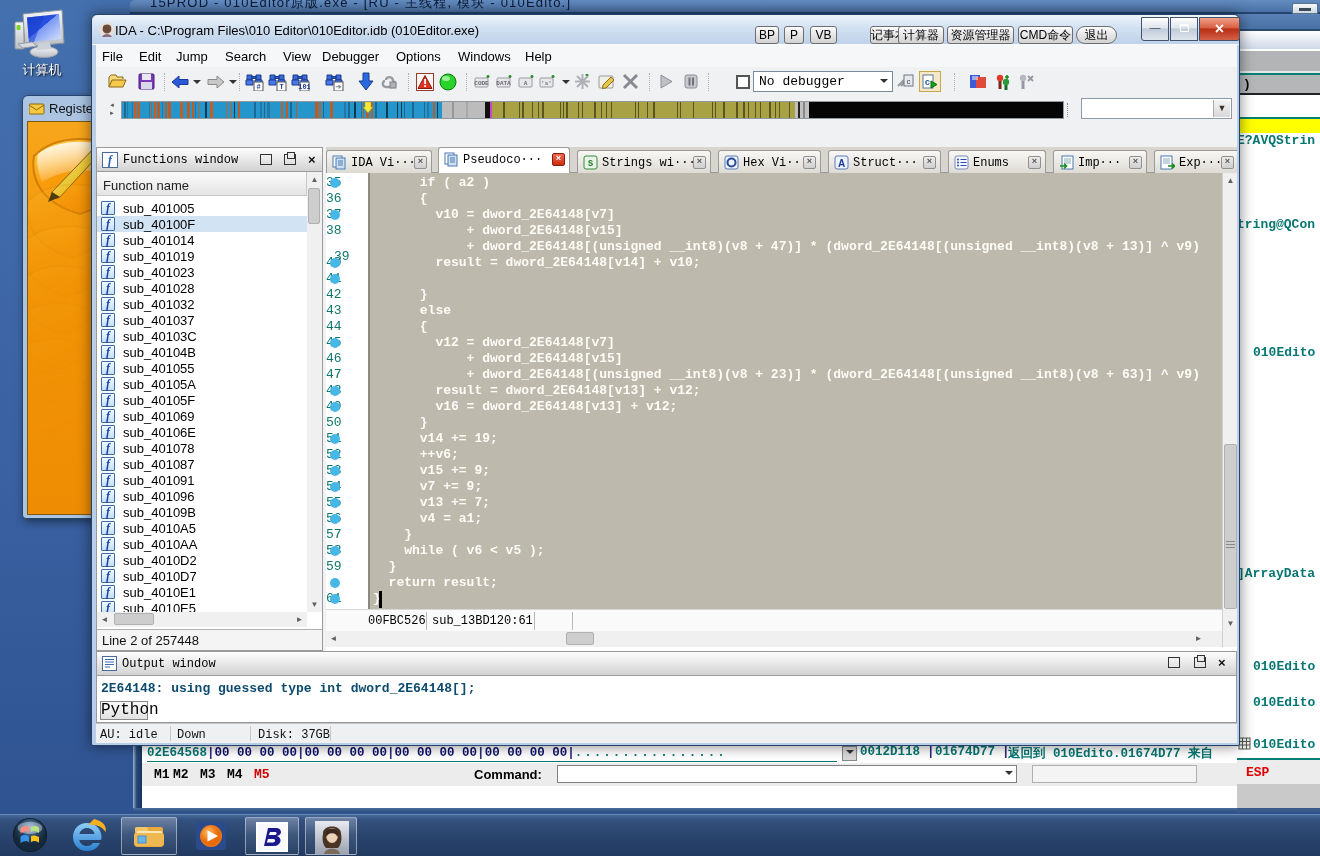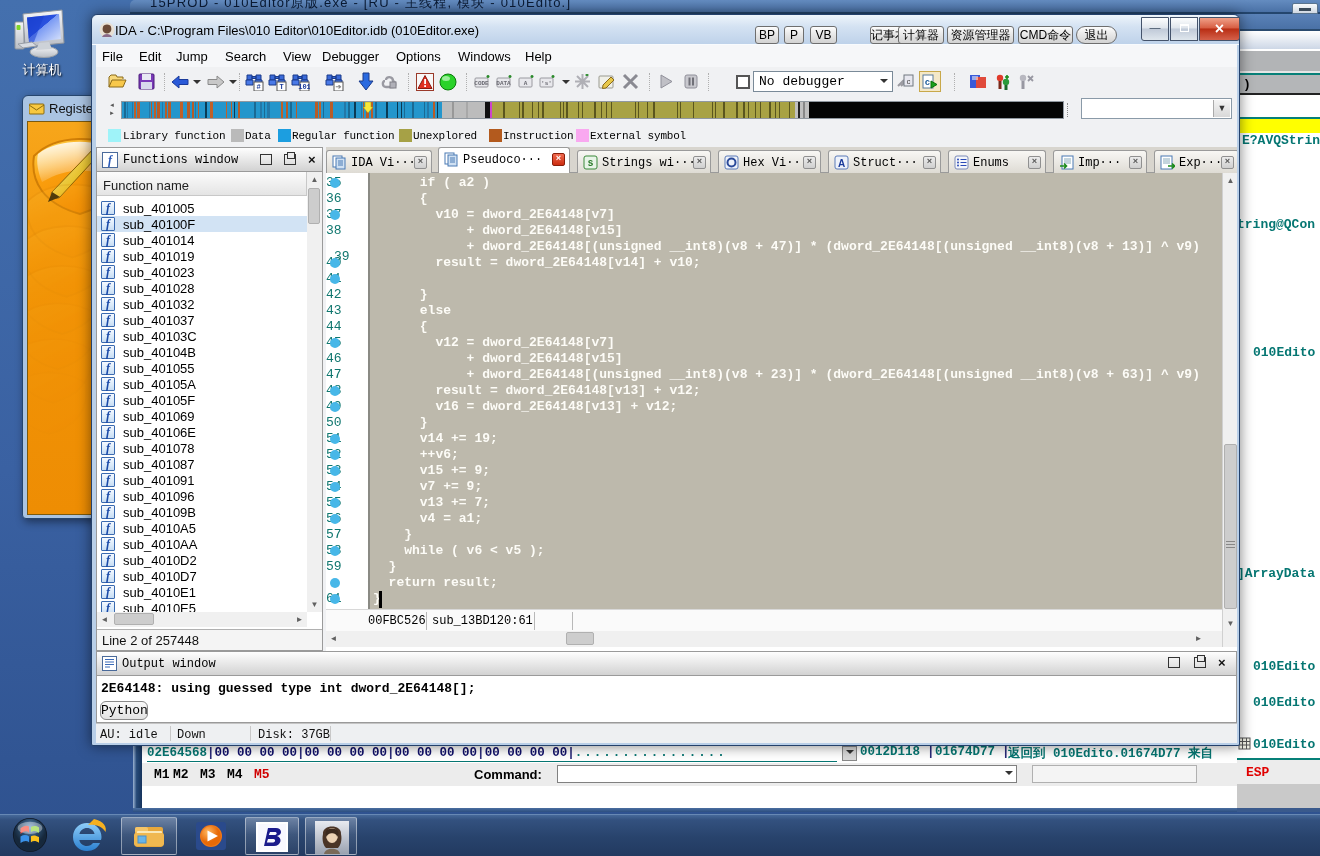--- a/index.html
+++ b/index.html
@@ -77,22 +77,22 @@
 #codearea{position:absolute;left:42px;top:0;width:854px;height:436px;background:#bdb9ac;border-left:2px solid #8a8a84;overflow:hidden;font-family:"Liberation Mono",monospace;font-weight:bold;font-size:13px;color:#fdfcf7;}
 .cl{position:absolute;left:3px;height:16px;line-height:16px;white-space:pre;}
 .ln{position:absolute;left:0;width:36px;height:16px;line-height:16px;text-align:left;font-family:"Liberation Mono",monospace;font-weight:normal;font-size:13px;color:#0f766e;}
 .dot{position:absolute;left:4px;width:10px;height:10px;border-radius:50%;background:#47b7e8;}
 #codevs{position:absolute;left:896px;top:0;width:15px;height:474px;background:#f0f0f0;border-left:1px solid #d0d0d0;}
 #crumb{position:absolute;left:0px;top:436px;width:896px;height:22px;background:#fafafa;border-top:1px solid #d8d8d8;font-family:"Liberation Mono",monospace;font-size:12px;color:#000;}
 #codehs{position:absolute;left:0;top:458px;width:896px;height:16px;background:#f0f0f0;}
 
 #outpanel{position:absolute;left:0px;top:606px;width:1141px;height:72px;background:#fff;border:1px solid #9a9a9a;}
 #outhead{position:absolute;left:0;top:0;width:100%;height:24px;}
-#outtxt{position:absolute;left:4px;top:29px;font-family:"Liberation Mono",monospace;font-weight:bold;font-size:13px;color:#000000;white-space:pre;}
-#pybtn{position:absolute;left:3px;top:49px;width:48px;height:19px;background:linear-gradient(180deg,#fafafa,#e2e2e2);border:1px solid #8a8a8a;border-radius:6px;font-family:"Liberation Mono",monospace;font-size:13px;color:#000;text-align:center;line-height:17px;}
+#outtxt{position:absolute;left:4px;top:29px;font-family:"Liberation Mono",monospace;font-weight:bold;font-size:13px;color:#0c4a6e;white-space:pre;}
+#pybtn{position:absolute;left:3px;top:49px;width:48px;height:19px;background:linear-gradient(180deg,#fafafa,#e2e2e2);border:1px solid #8a8a8a;border-radius:0;font-family:"Liberation Mono",monospace;font-size:16px;color:#000;text-align:center;line-height:17px;}
 #idastatus{position:absolute;left:0px;top:678px;width:1141px;height:20px;background:#eef0f2;border-top:1px solid #c4c4c4;font-family:"Liberation Mono",monospace;font-size:12px;color:#111;}
 #idastatus s{position:absolute;top:2px;bottom:2px;width:1px;background:#c8c8c8;text-decoration:none;}
 .scr-arr{position:absolute;width:15px;height:15px;background:#f0f0f0;color:#606060;font-size:8px;text-align:center;line-height:15px;}
 .thumb{position:absolute;background:#cdcdcd;border:1px solid #b0b0b0;border-radius:2px;}
 
 </style></head>
 <body>
 <div class="abs" id="ollytitle">
     <span style="letter-spacing:1.2px;">15PROD - 010Editor原版.exe - [RU - 主线程, 模块 - 010Edito.]</span>
   </div>
@@ -154,21 +154,21 @@
   <div class="rc" style="top:35px;height:2px;background:#fff;"></div>
   <div class="rc" style="top:37px;height:20px;background:#b2b4b6;"></div>
   <div class="rc" style="top:57px;height:2px;background:#e6e6e6;"></div>
   <div class="rc" style="top:59px;height:2px;background:#078078;"></div>
   <div class="rc" style="top:61px;height:18px;background:#b4b6b8;color:#000;font-family:'Liberation Mono',monospace;font-weight:bold;font-size:13px;">
       <span style="position:absolute;left:6px;top:2px;">)</span>
     </div>
   <div class="rc" style="top:79px;height:2px;background:#222;"></div>
   <div class="rc" style="top:103px;height:2px;background:#078078;"></div>
   <div class="rc" style="top:105px;height:14px;background:#ffff00;"></div>
-  <div class="rc teal" style="top:119px;text-align:right;">E?AVQStrin</div>
+  <div class="rc teal" style="top:119px;">E?AVQStrin</div>
   <div class="rc teal" style="top:203px;">tring@QCon</div>
   <div class="rc teal" style="top:331px;left:16px;">010Edito</div>
   <div class="rc teal" style="top:552px;">]ArrayData</div>
   <div class="rc teal" style="top:645px;left:16px;">010Edito</div>
   <div class="rc teal" style="top:681px;left:16px;">010Edito</div>
   <div class="rc teal" style="top:723px;left:16px;">010Edito</div>
   <svg style="position:absolute;left:1px;top:723px;" width="13" height="13" viewBox="0 0 13 13">
       <rect x="1" y="1" width="11" height="11" fill="#f4f4e8" stroke="#555"></rect>
       <path d="M1 4.5 h11 M1 8 h11 M4.5 1 v11 M8.5 1 v11" stroke="#555"></path>
     </svg>
@@ -573,34 +573,20 @@
           <path d="M243 0 L249 0 L249 5 L251 5 L246 11 L241 5 L243 5 Z" fill="#f8e838" stroke="#a89810" stroke-width="0.5"></path>
         </svg></div>
 <div style="position:absolute;left:13px;top:56px;width:8px;height:18px;font-size:6px;color:#555;">
         <span style="position:absolute;top:1px;">◄</span>
         <span style="position:absolute;top:9px;">►</span>
       </div>
 <div style="position:absolute;left:971px;top:58px;width:3px;height:14px;border-left:1px dotted #888;"></div>
 <div id="navdrop">
         <div class="da">▼</div>
       </div>
-<div id="legend">
-        <i style="left:12px;background:#9ff3f9;"></i>
-        <b style="left:27px;">Library function</b>
-<i style="left:135px;background:#bababa;"></i>
-        <b style="left:149px;">Data</b>
-<i style="left:182px;background:#1c9ee0;"></i>
-        <b style="left:196px;">Regular function</b>
-<i style="left:303px;background:#a6a146;"></i>
-        <b style="left:317px;">Unexplored</b>
-<i style="left:393px;background:#b35a1e;"></i>
-        <b style="left:407px;">Instruction</b>
-<i style="left:480px;background:#f9a8f0;"></i>
-        <b style="left:494px;">External symbol</b>
-      </div>
 <div id="funcpanel">
 <div id="funchead" class="phead">
   <svg style="position:absolute;left:5px;top:4px;" width="16" height="16" viewBox="0 0 16 16">
             <rect x="0.5" y="0.5" width="15" height="15" fill="#fff" stroke="#4a6a9a"></rect>
             <text x="8" y="12" font-size="12" font-style="italic" font-weight="bold" font-family="Liberation Serif" fill="#2a5ab8" text-anchor="middle">f</text>
           </svg>
   <span style="position:absolute;left:26px;top:5px;font-family:'Liberation Mono',monospace;font-size:12px;color:#000;">Functions window</span>
   <span style="position:absolute;left:163px;top:6px;width:12px;height:11px;border:1px solid #333;"></span>
   <span style="position:absolute;left:187px;top:6px;width:12px;height:11px;border:1px solid #333;">
             <i style="position:absolute;left:2px;top:-3px;width:8px;height:7px;border:1px solid #333;background:#ececec;"></i>

